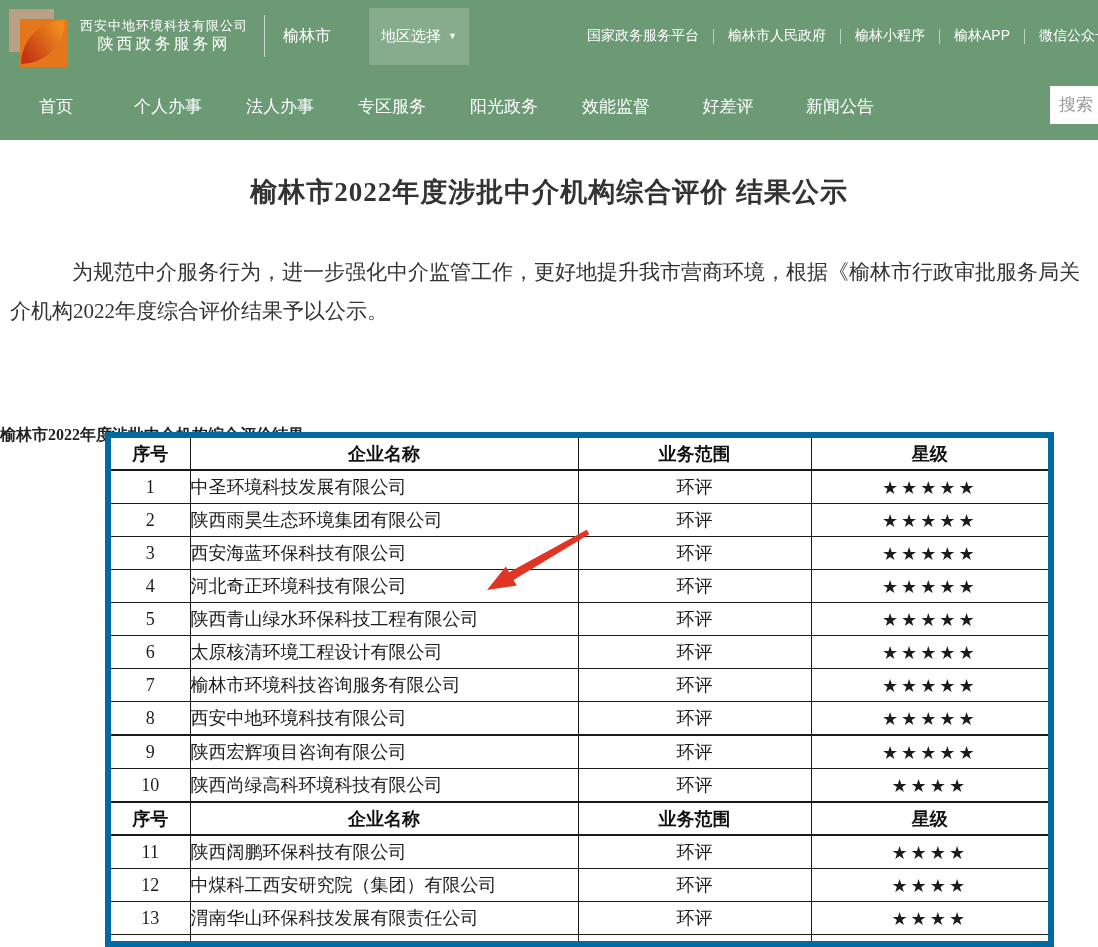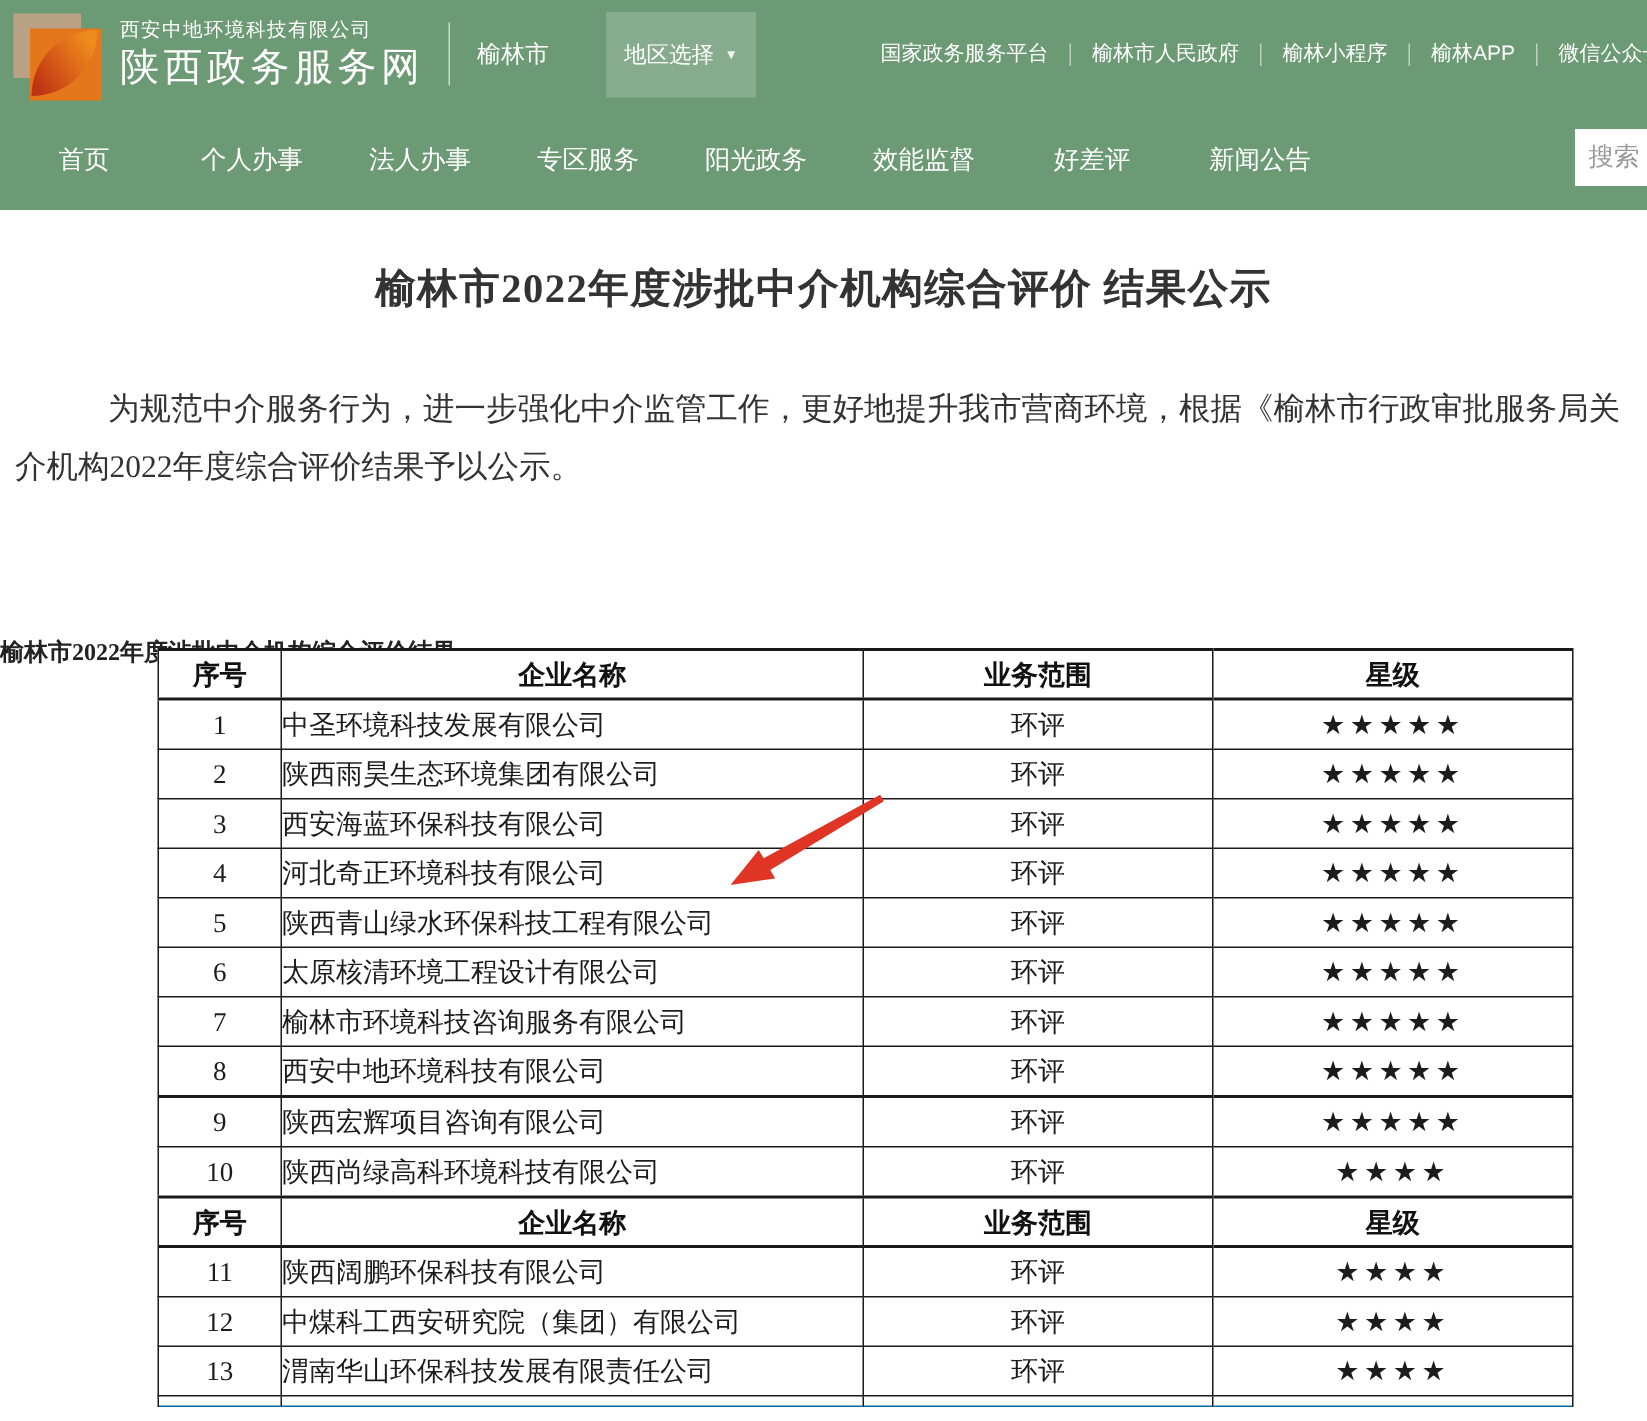--- a/index.html
+++ b/index.html
@@ -9,21 +9,21 @@
   }
   
   .topbar{height:72px;background:#6c9a75;position:relative;display:flex;align-items:center;}
   .logo{width:64px;height:64px;margin:4px 0 0 6px;position:relative;flex:0 0 auto;}
   .logo-tan{position:absolute;left:3px;top:3px;width:45px;height:43px;background:#b9a186;}
   .logo-orange{position:absolute;left:14px;top:13px;width:48px;height:48px;background:#e4761b;}
   .logo-leaf{position:absolute;left:15px;top:14px;width:44px;height:44px;
     background:linear-gradient(55deg,#c03314 10%,#ef8b1c 85%);border-radius:100% 0 100% 0;}
   .brand{margin-left:10px;color:#fff;line-height:1.25;}
   .brand-small{font-size:13px;letter-spacing:1px;}
-  .brand-big{font-size:26px;letter-spacing:3px;text-align:center;}
+  .brand-big{font-size:16px;letter-spacing:3px;text-align:center;}
   .vline{width:1px;height:42px;background:rgba(255,255,255,.65);margin-left:16px;flex:0 0 auto;}
   .city{color:#fff;font-size:16px;margin-left:18px;}
   .region-btn{margin-left:38px;background:rgba(255,255,255,.18);color:#fff;font-size:15px;
     padding:19px 12px;border:none;cursor:pointer;display:flex;align-items:center;gap:7px;}
   .region-btn .caret{font-size:9px;opacity:.9;}
   .quick-links{position:absolute;left:573px;top:0;height:72px;display:flex;align-items:center;
     white-space:nowrap;color:#fff;font-size:14px;}
   .quick-links a{color:#fff;text-decoration:none;padding:0 14px;cursor:pointer;}
   .vsep{width:1px;height:15px;background:rgba(255,255,255,.55);display:inline-block;}
   
@@ -38,21 +38,21 @@
   .content{position:relative;background:#fff;height:807px;font-family:"Liberation Serif",serif;color:#333;}
   .doc-title{position:absolute;top:34px;left:0;width:1098px;text-align:center;margin:0;
     font-size:27px;font-weight:bold;letter-spacing:1px;color:#333;}
   .para{position:absolute;top:113px;left:10px;font-size:21px;line-height:39px;white-space:nowrap;color:#333;}
   .para .line1{text-indent:62px;}
   .tbl-caption{position:absolute;top:249px;left:0;width:1098px;text-align:left;
     font-size:16px;font-weight:bold;color:#222;margin-top:36px;}
   table.eval{position:absolute;top:292px;left:105px;width:943px;border-collapse:collapse;
     table-layout:fixed;background:#fff;}
   table.eval,table.eval td,table.eval th{border:1px solid #1a1a1a;}
-  table.eval{border:1px solid #0369a1;}
+  table.eval{border:6px solid #0369a1;}
   table.eval th{height:31px;font-size:18px;font-weight:bold;color:#111;padding:0;}
   table.eval td{height:32px;font-size:18px;color:#1c1c1c;padding:0;overflow:hidden;}
   td.c-num,td.c-scope{text-align:center;}
   td.c-scope{font-size:17px;}
   td.c-name{padding-left:13px;}
   td.c-stars{text-align:center;font-family:"DejaVu Sans",sans-serif;font-size:21px;
     letter-spacing:3px;color:#000;}
   tr.hrow th{border-top:2px solid #1a1a1a;border-bottom:2px solid #1a1a1a;}
   tbody tr:nth-child(10) td{border-top:2px solid #1a1a1a;}
   tr.partial td{height:6px;border-bottom:none;}

